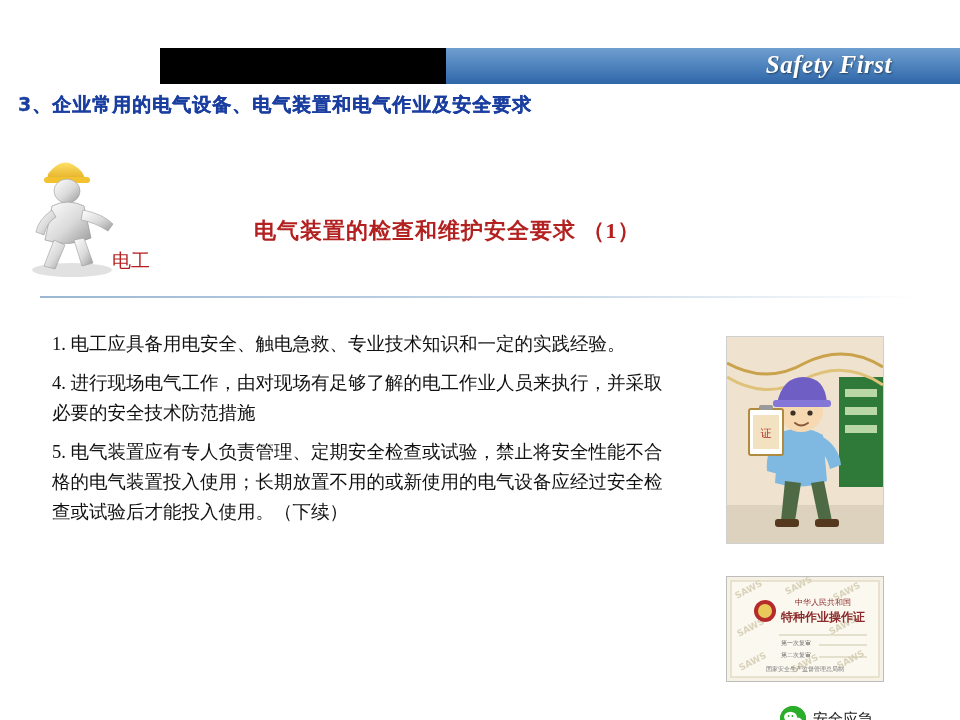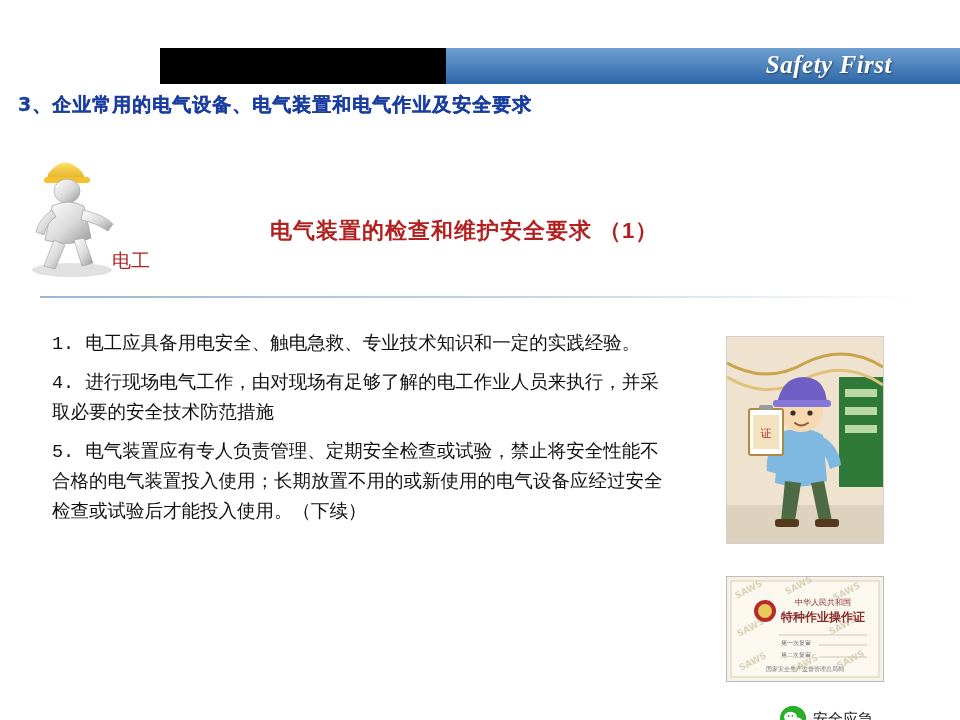--- a/index.html
+++ b/index.html
@@ -84,45 +84,45 @@
     left: 112px;
     font-size: 19px;
     color: #b32020;
     font-family: "DejaVu Sans", sans-serif;
   }
 
   
   .slide-title {
     position: absolute;
     top: 168px;
-    left: 270px;
+    left: 254px;
     font-size: 22px;
     font-weight: bold;
     color: #b32020;
     letter-spacing: 1px;
-    font-family: Liberation Sans, sans-serif;
+    font-family: Liberation Serif, serif;
   }
 
   
   .divider {
     position: absolute;
     top: 248px;
     left: 40px;
     width: 880px;
     height: 2px;
     background: linear-gradient(90deg, #9bb7d4 0%, #c9d9e8 60%, #ffffff 100%);
   }
 
   
   .body-text {
     position: absolute;
     top: 282px;
     left: 52px;
     width: 625px;
-    font-family: Liberation Mono, monospace;
+    font-family: Liberation Serif, serif;
     font-size: 18.5px;
     color: #111111;
     line-height: 1.62;
   }
   .body-text p {
     margin: 0 0 9px 0;
   }
   .body-text p.p3 { padding-left: 4px; }
 
   

